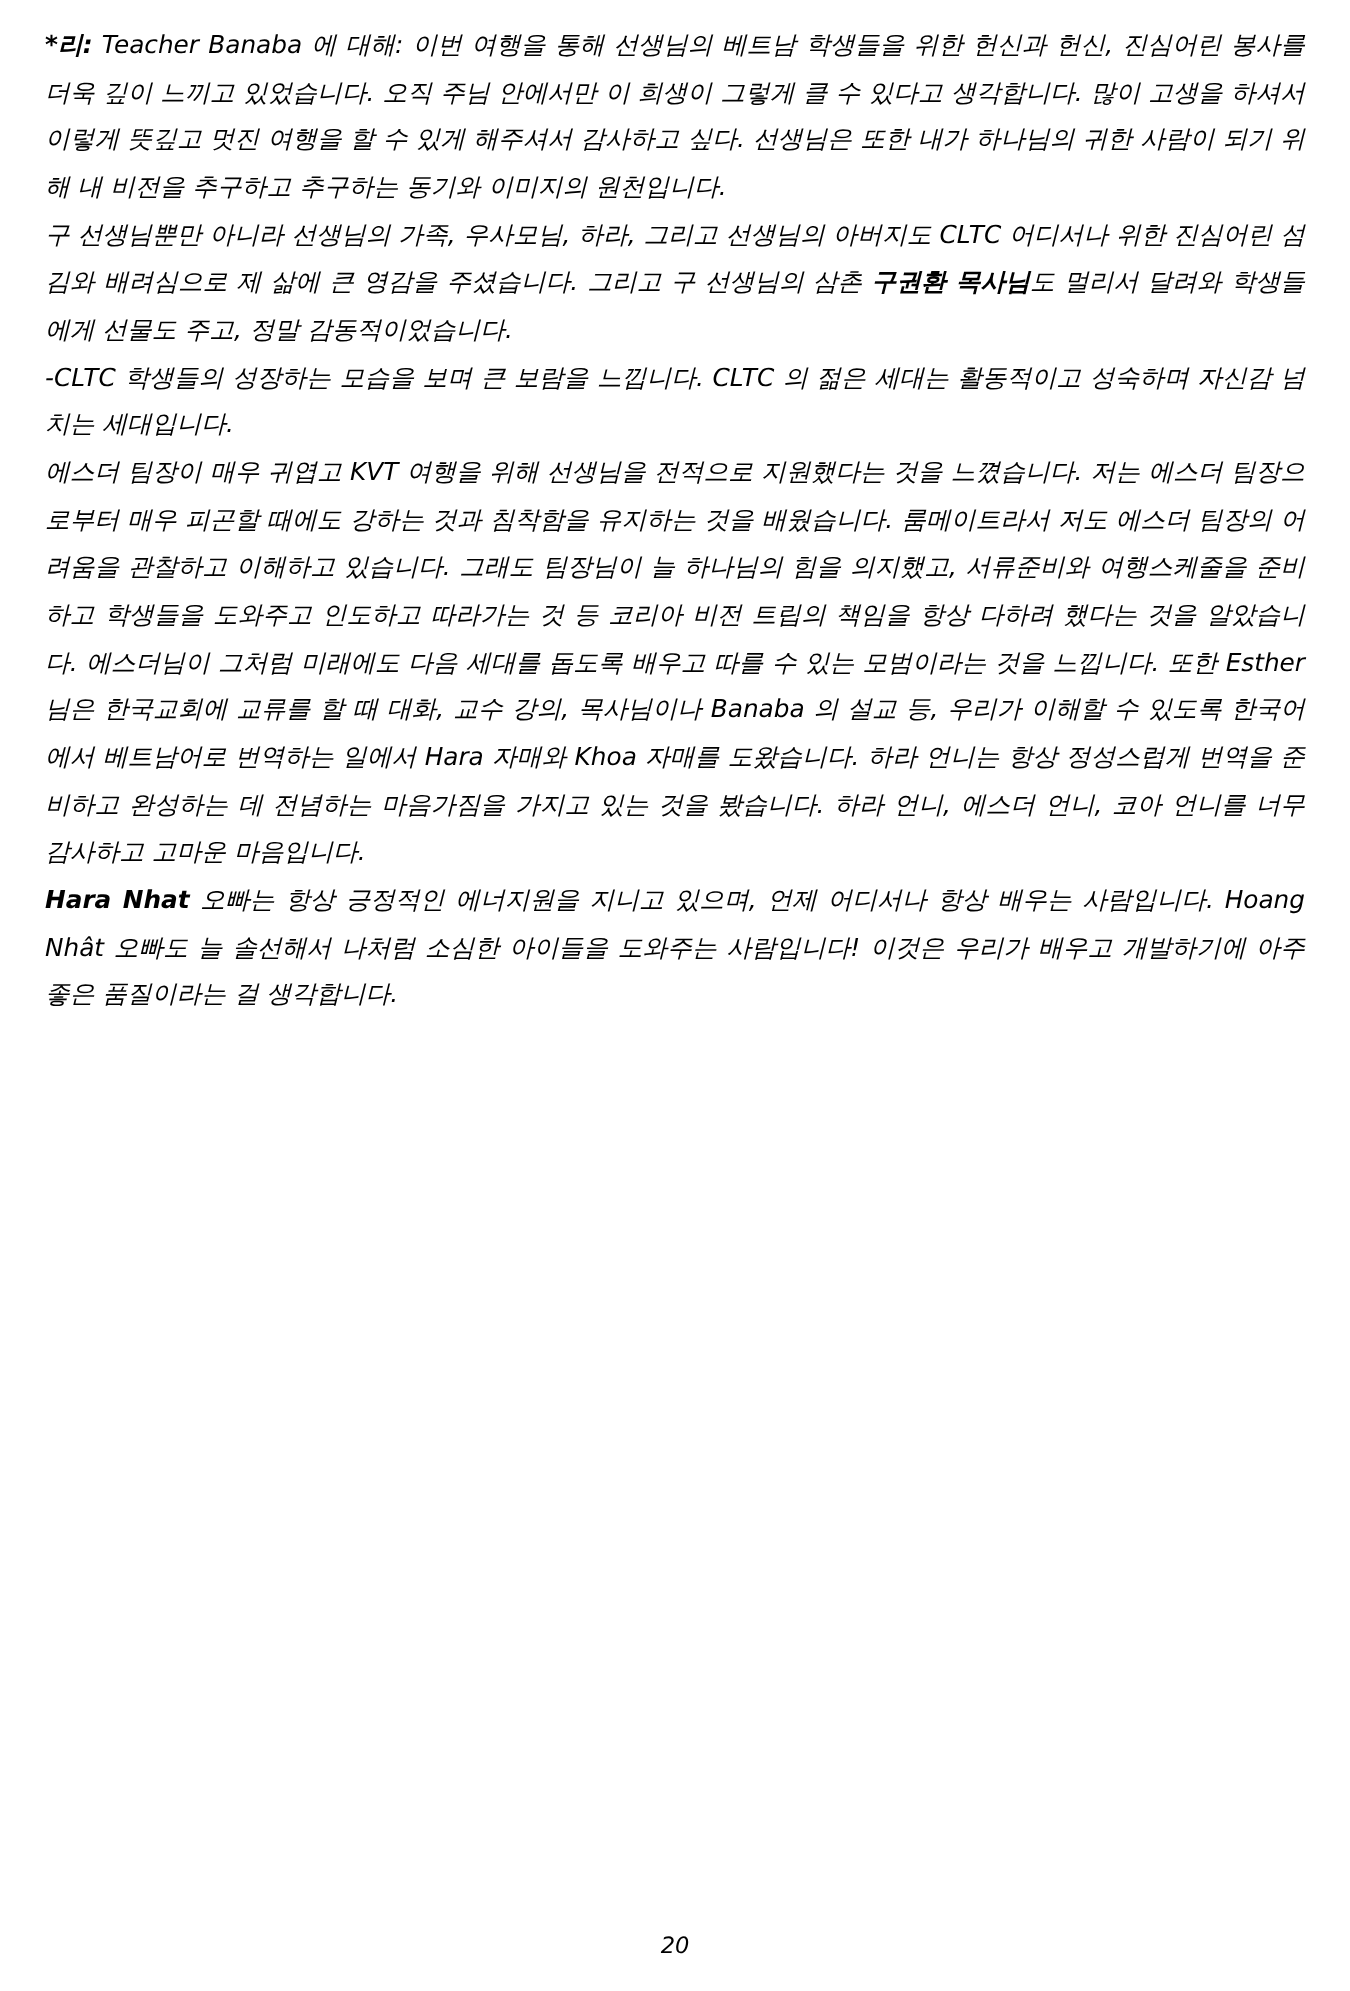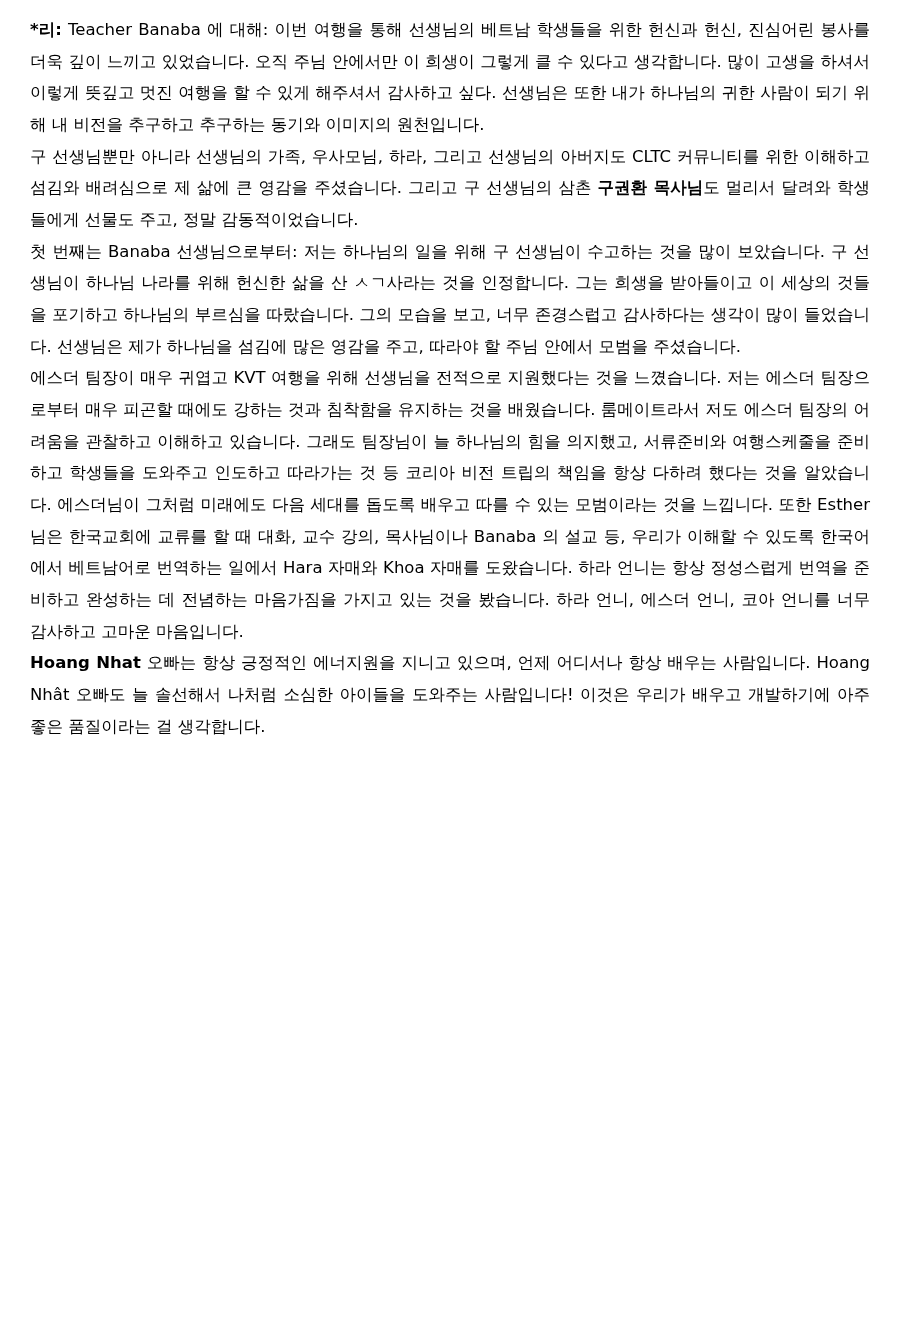--- a/index.html
+++ b/index.html
@@ -14,20 +14,21 @@
     color: #000000;
     position: relative;
     overflow: hidden;
   }
   .page {
     box-sizing: border-box;
     width: 900px;
     height: 1327px;
     padding: 14px 30px 0 30px;
     position: relative;
+    font-style: italic;
   }
   .doc-body {
     font-size: 16.5px;
     line-height: 1.92;
     text-align: justify;
     text-justify: inter-word;
   }
   p.para {
     margin: 0 0 0 0;
   }
@@ -45,26 +46,27 @@
   }
 </style>
 </head>
 <body>
 
 <div class="page">
   <div class="doc-body">
 
     <p class="para"><span class="b">*리:</span><span> Teacher Banaba 에 대해: 이번 여행을 통해 선생님의 베트남 학생들을 위한 헌신과 헌신, 진심어린 봉사를 더욱 깊이 느끼고 있었습니다. 오직 주님 안에서만 이 희생이 그렇게 클 수 있다고 생각합니다. 많이 고생을 하셔서 이렇게 뜻깊고 멋진 여행을 할 수 있게 해주셔서 감사하고 싶다. 선생님은 또한 내가 하나님의 귀한 사람이 되기 위해 내 비전을 추구하고 추구하는 동기와 이미지의 원천입니다.</span></p>
 
-    <p class="para"><span>구 선생님뿐만 아니라 선생님의 가족, 우사모님, 하라, 그리고 선생님의 아버지도 CLTC 커뮤니티를 위한 이해하고 섬김와 배려심으로 제 삶에 큰 영감을 주셨습니다. 그리고 구 선생님의 삼촌 </span><span class="b">구권환 목사님</span><span>도 멀리서 달려와 학생들에게 선물도 주고, 정말 감동적이었습니다.</span></p>
+    <p class="para"><span>구 선생님뿐만 아니라 선생님의 가족, 우사모님, 하라, 그리고 선생님의 아버지도 CLTC 어디서나 위한 진심어린 섬김와 배려심으로 제 삶에 큰 영감을 주셨습니다. 그리고 구 선생님의 삼촌 </span><span class="b">구권환 목사님</span><span>도 멀리서 달려와 학생들에게 선물도 주고, 정말 감동적이었습니다.</span></p>
+
+    <p class="para"><span>-CLTC 학생들의 성장하는 모습을 보며 큰 보람을 느낍니다. CLTC 의 젊은 세대는 활동적이고 성숙하며 자신감 넘치는 세대입니다.</span></p>
 
 
 
 
-    <p class="para"><span>첫 번째는 Banaba 선생님으로부터: 저는 하나님의 일을 위해 구 선생님이 수고하는 것을 많이 보았습니다. 구 선생님이 하나님 나라를 위해 헌신한 삶을 산 ㅅㄱ사라는 것을 인정합니다. 그는 희생을 받아들이고 이 세상의 것들을 포기하고 하나님의 부르심을 따랐습니다. 그의 모습을 보고, 너무 존경스럽고 감사하다는 생각이 많이 들었습니다. 선생님은 제가 하나님을 섬김에 많은 영감을 주고, 따라야 할 주님 안에서 모범을 주셨습니다.</span></p>
-
     <p class="para"><span>에스더 팀장이 매우 귀엽고 KVT 여행을 위해 선생님을 전적으로 지원했다는 것을 느꼈습니다. 저는 에스더 팀장으로부터 매우 피곤할 때에도 강하는 것과 침착함을 유지하는 것을 배웠습니다. 룸메이트라서 저도 에스더 팀장의 어려움을 관찰하고 이해하고 있습니다. 그래도 팀장님이 늘 하나님의 힘을 의지했고, 서류준비와 여행스케줄을 준비하고 학생들을 도와주고 인도하고 따라가는 것 등 코리아 비전 트립의 책임을 항상 다하려 했다는 것을 알았습니다. 에스더님이 그처럼 미래에도 다음 세대를 돕도록 배우고 따를 수 있는 모범이라는 것을 느낍니다. 또한 Esther 님은 한국교회에 교류를 할 때 대화, 교수 강의, 목사님이나 Banaba 의 설교 등, 우리가 이해할 수 있도록 한국어에서 베트남어로 번역하는 일에서 Hara 자매와 Khoa 자매를 도왔습니다. 하라 언니는 항상 정성스럽게 번역을 준비하고 완성하는 데 전념하는 마음가짐을 가지고 있는 것을 봤습니다. 하라 언니, 에스더 언니, 코아 언니를 너무 감사하고 고마운 마음입니다.</span></p>
 
-    <p class="para"><span class="b">Hoang Nhat</span><span> 오빠는 항상 긍정적인 에너지원을 지니고 있으며, 언제 어디서나 항상 배우는 사람입니다. Hoang Nhât 오빠도 늘 솔선해서 나처럼 소심한 아이들을 도와주는 사람입니다! 이것은 우리가 배우고 개발하기에 아주 좋은 품질이라는 걸 생각합니다.</span></p>
+    <p class="para"><span class="b">Hara Nhat</span><span> 오빠는 항상 긍정적인 에너지원을 지니고 있으며, 언제 어디서나 항상 배우는 사람입니다. Hoang Nhât 오빠도 늘 솔선해서 나처럼 소심한 아이들을 도와주는 사람입니다! 이것은 우리가 배우고 개발하기에 아주 좋은 품질이라는 걸 생각합니다.</span></p>
 
   </div>
 
+  <div class="page-number">20</div>
 </div>
 
 </body></html>

